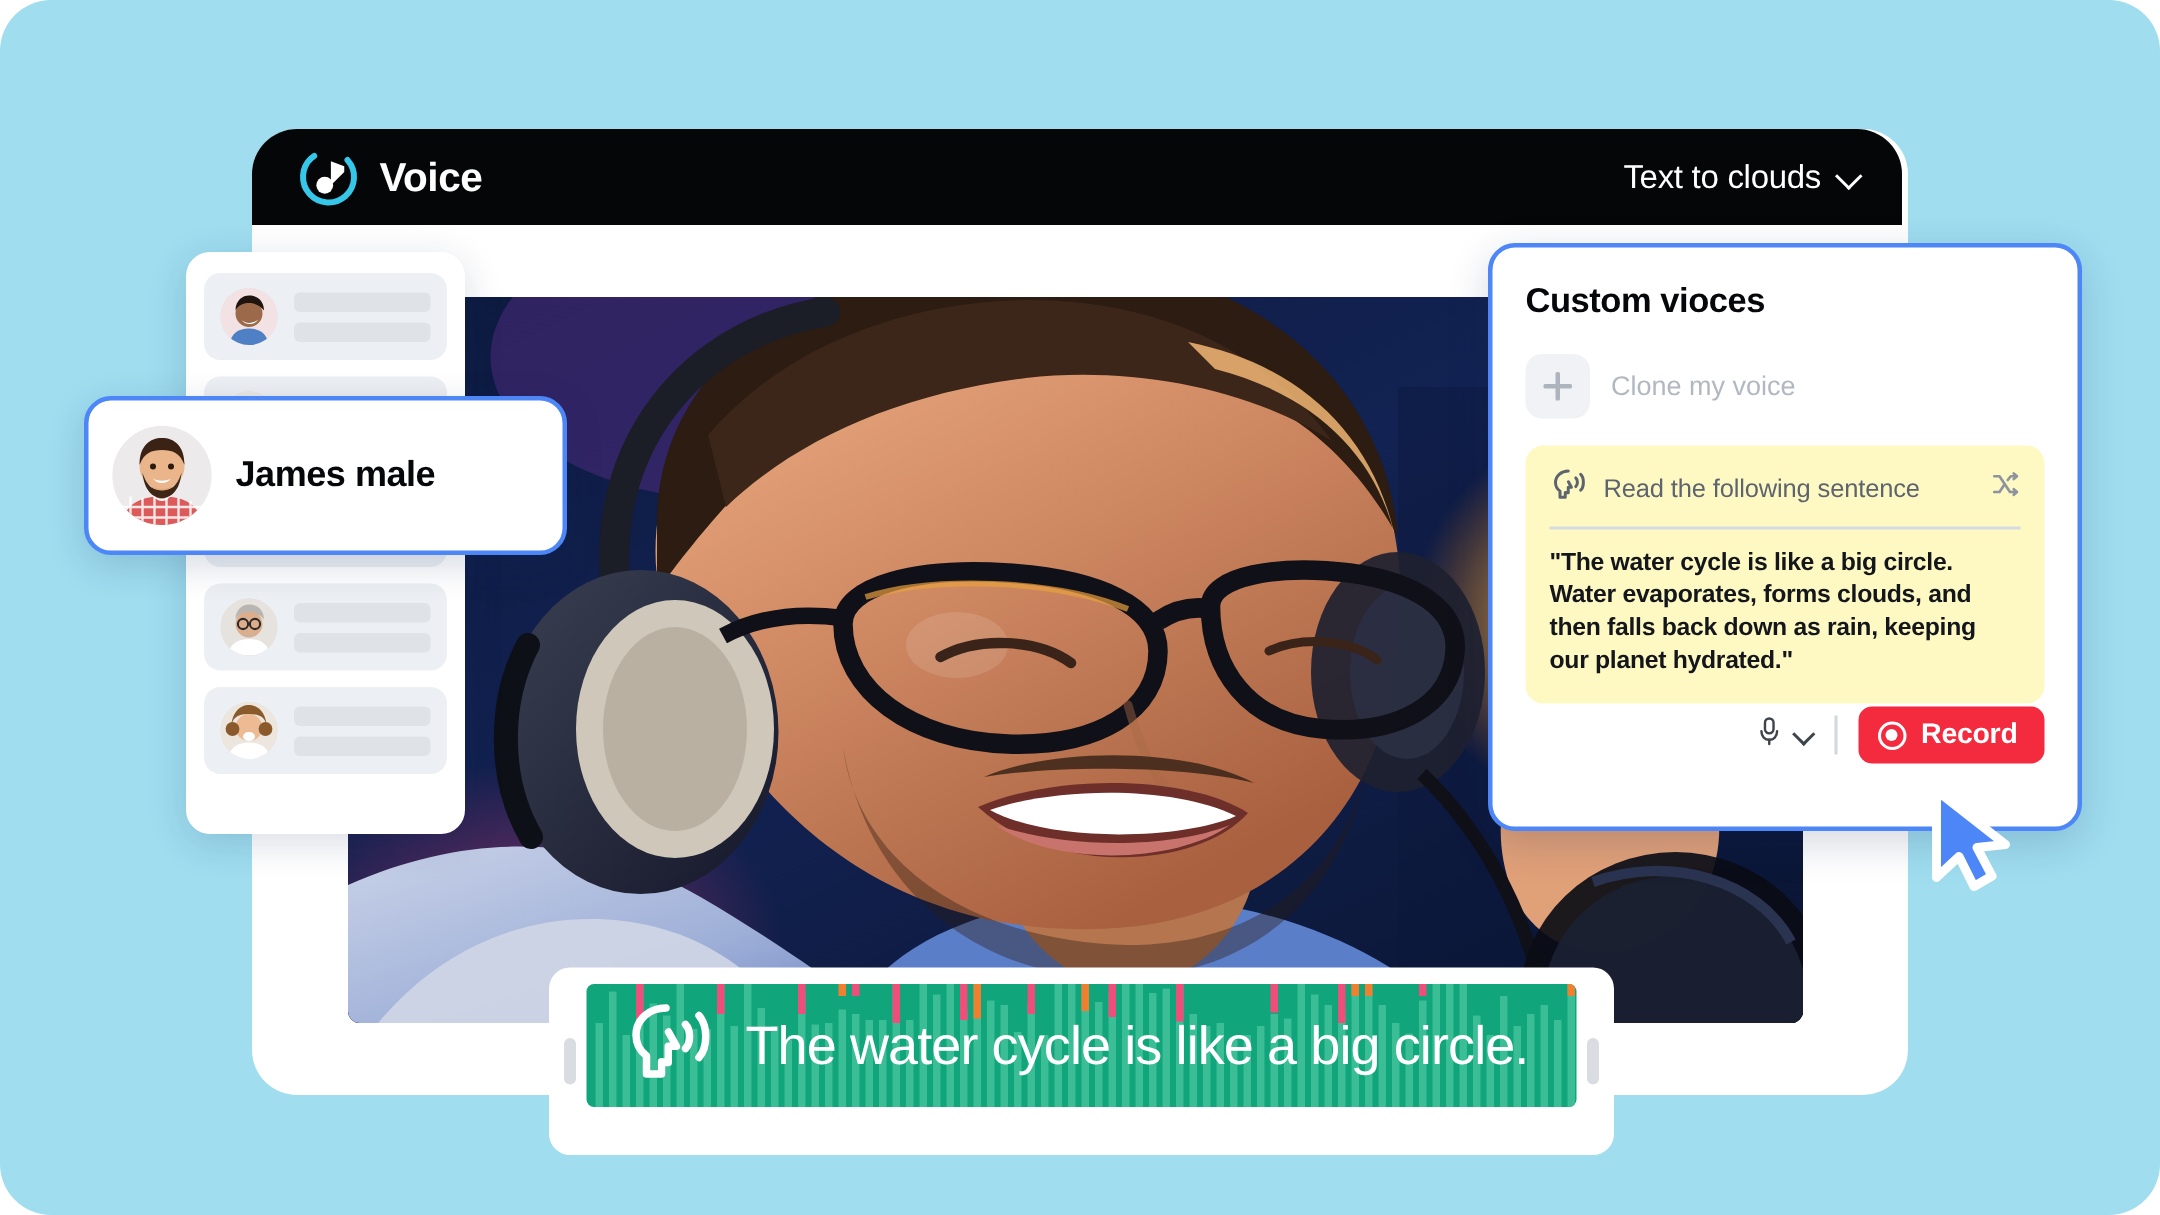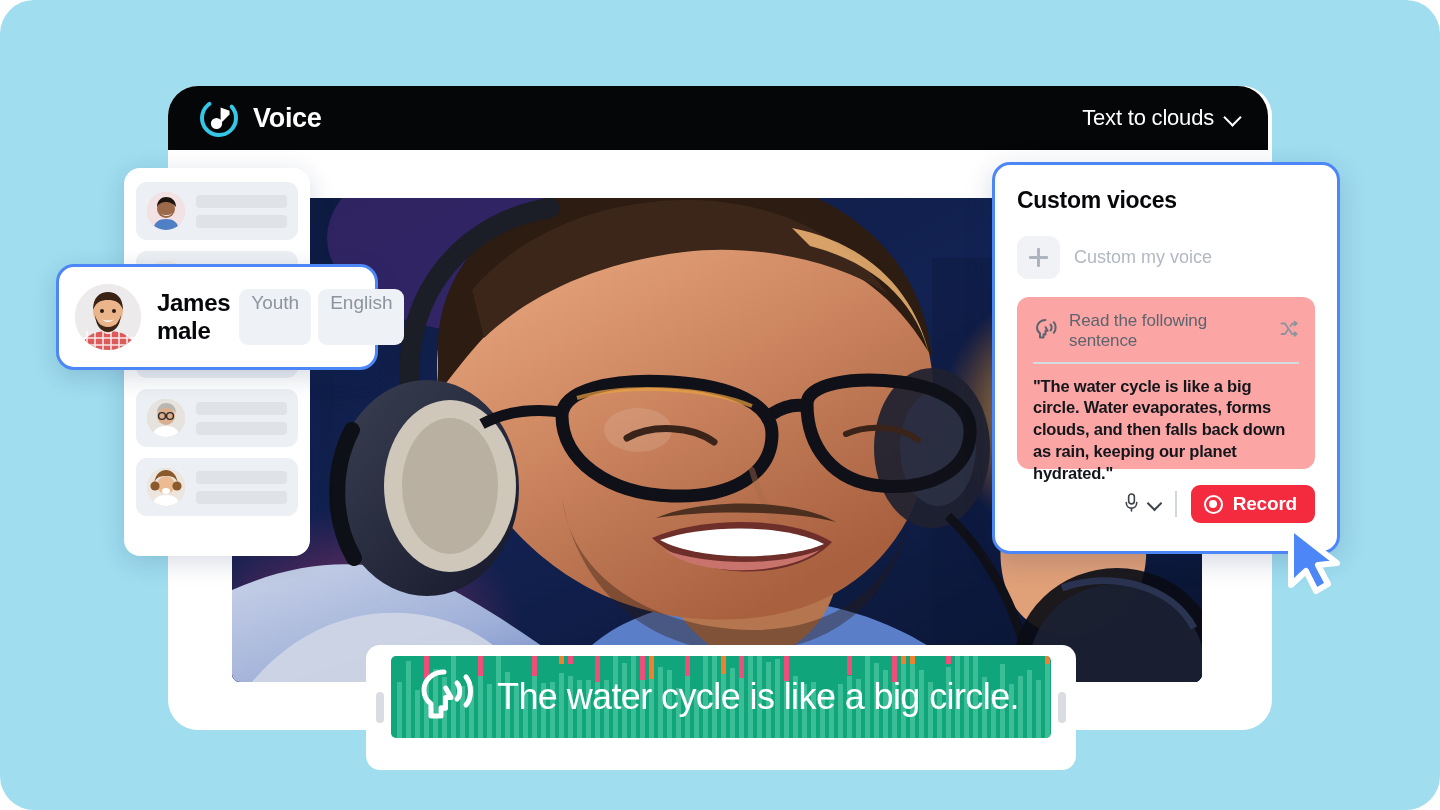--- a/index.html
+++ b/index.html
@@ -117,21 +117,21 @@
   .tag {
     background: #eef1f5; color: #8e949d;
     font-size: 19px; border-radius: 9px;
     padding: 3px 12px 5px;
   }
 
   
   #custom-panel {
     position: absolute;
     left: 992px; top: 162px;
-    width: 348px; height: 392px;
+    width: 396px; height: 392px;
     background: #ffffff;
     border: 3px solid #4d86f7;
     border-radius: 18px;
     box-shadow: 0 8px 28px rgba(20,40,90,0.18);
     padding: 22px 22px 0;
   }
   #custom-title { font-size: 23px; font-weight: bold; color: #06070a; letter-spacing: -0.3px; }
   #voice-actions {
     margin-top: 22px;
     display: flex; align-items: center;
@@ -148,39 +148,39 @@
   }
   .plus-glyph::before { left: 0; top: 8px; width: 19px; height: 2.6px; }
   .plus-glyph::after { top: 0; left: 8px; height: 19px; width: 2.6px; }
   #clone-label { margin-left: 14px; font-size: 18px; color: #b2b8c1; }
   #voice3-wrap { margin-left: auto; display: flex; align-items: center; }
   #voice3-label { margin-left: 12px; font-size: 18px; color: #13161b; }
 
   
   #sentence-box {
     margin-top: 18px;
-    background: #fca5a5;
+    background: #fef9c3;
     border-radius: 12px;
     padding: 14px 16px 16px;
     height: 172px;
   }
   #sentence-head { display: flex; align-items: center; gap: 10px; }
   #sentence-head-label {
     font-size: 17px; color: #5d646e; letter-spacing: -0.1px;
   }
   #shuffle-icon { margin-left: auto; }
   #sentence-divider { height: 1.5px; background: #d6dbe1; margin: 11px 0 12px; }
   #sentence-text {
     font-size: 16.5px; font-weight: bold; color: #13161b;
     line-height: 1.33; letter-spacing: -0.2px;
   }
 
   
   #record-bar {
-    margin-top: 16px;
+    margin-top: 2px;
     display: flex; align-items: center; justify-content: flex-end; gap: 14px;
   }
   #mic-select { display: flex; align-items: center; gap: 7px; }
   .chev-sm { width: 13px; height: 13px; position: relative; }
   .chev-sm::after {
     content: ""; position: absolute; left: 1px; top: 0;
     width: 9px; height: 9px;
     border-right: 2.2px solid #3e444c; border-bottom: 2.2px solid #3e444c;
     transform: rotate(45deg);
   }
@@ -467,35 +467,31 @@
         <circle cx="33" cy="27" r="15" fill="#eab58a"></circle>
         <path d="M18 26 C18 13 25 8 33 8 C41 8 48 13 48 26 C45 18 40 16 33 16 C26 16 21 18 18 26 Z" fill="#3a2314"></path>
         <path d="M20 31 C21 43 27 48 33 48 C39 48 45 43 46 31 C43 41 38 43 33 43 C28 43 23 41 20 31 Z" fill="#3e2616"></path>
         <circle cx="27" cy="27" r="2" fill="#2b1a10"></circle>
           <circle cx="39" cy="27" r="2" fill="#2b1a10"></circle>
         <path d="M27 35 C30 37 36 37 39 35 C36 39 30 39 27 35 Z" fill="#ffffff"></path>
       </svg>
     </span>
     <span id="james-info">
       <span id="james-name">James male</span>
-      <span id="james-tags">
-        <span class="tag">Youth</span>
-        <span class="tag">English</span>
-      </span>
     </span>
   </div>
 
   <div id="custom-panel">
     <div id="custom-title">Custom vioces</div>
 
     <div id="voice-actions">
       <span class="sq-btn">
         <span class="plus-glyph"></span>
       </span>
-      <span id="clone-label">Custom my voice</span>
+      <span id="clone-label">Clone my voice</span>
 
     </div>
 
     <div id="sentence-box">
       <div id="sentence-head">
         <span>
           <svg viewBox="0 0 26 24" width="26" height="24" aria-hidden="true">
             <path d="M12.5 3 C7.8 3 4 6.4 4 10.6 C4 13 5.1 15 7 16.4 L7 20.5 L10.5 20.5 L10.5 17.3 C11.1 17.4 11.8 17.5 12.5 17.5 L12.5 13.8 L14.6 13.8 L12.6 10.2" fill="none" stroke="#5d646e" stroke-width="2" stroke-linejoin="round" stroke-linecap="round"></path>
             <path d="M17.5 7.6 C19 9 19 12 17.5 13.4" fill="none" stroke="#5d646e" stroke-width="2" stroke-linecap="round"></path>
             <path d="M20.8 5.2 C23.2 7.4 23.2 13.6 20.8 15.8" fill="none" stroke="#5d646e" stroke-width="2" stroke-linecap="round"></path>

